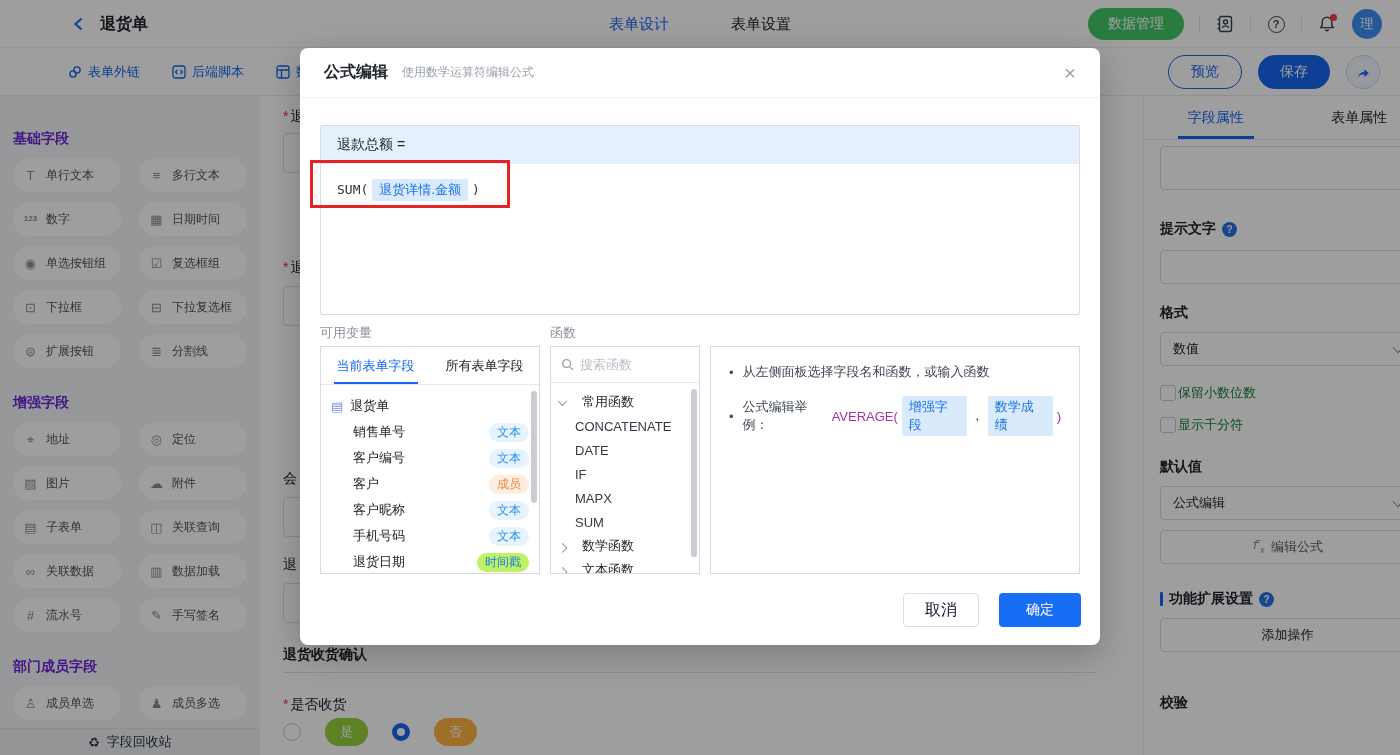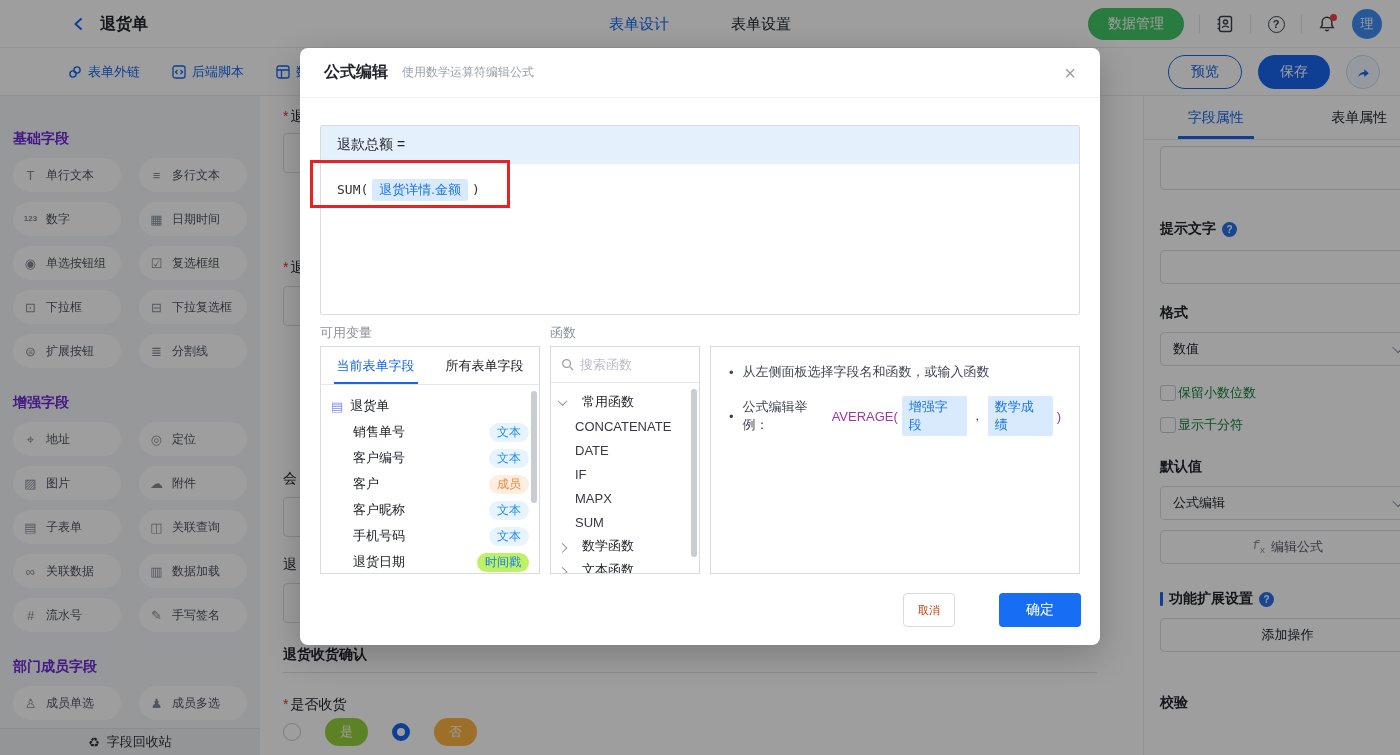--- a/index.html
+++ b/index.html
@@ -107,21 +107,21 @@
 .fn-group{height:24px;display:flex;align-items:center;gap:16px;padding-left:8px;font-size:13px;color:#20242b;cursor:pointer}
 .t-chev{width:7px;height:7px;border-right:1.2px solid #8a919b;border-bottom:1.2px solid #8a919b;flex:none}
 .t-chev.open{transform:rotate(45deg) translate(-1px,-1px)}
 .t-chev.closed{transform:rotate(-45deg) translate(-1px,1px)}
 .fn-item{height:24px;display:flex;align-items:center;padding-left:24px;font-size:13px;color:#333a43;cursor:pointer}
 .fn-scroll{position:absolute;right:2px;top:42px;width:6px;height:168px;border-radius:3px;background:#c9ccd2}
 .help-box{position:absolute;left:410px;top:298px;width:370px;height:228px;border:1px solid #d8dce1;padding:16px 18px;font-size:13px;color:#3f4654}
 .h-line{display:flex;align-items:center;margin-bottom:15px}
 .h-line::before{content:"•";margin-right:9px;color:#3f4654}
 .h-purple{color:#a132a8}
-.m-cancel{position:absolute;left:603px;top:545px;width:52px;height:34px;border:1px solid #d8dce1;border-radius:4px;background:#fff;font-size:11px;color:#c2410c;cursor:pointer}
+.m-cancel{position:absolute;left:603px;top:545px;width:76px;height:34px;border:1px solid #d8dce1;border-radius:4px;background:#fff;font-size:16px;color:#0f172a;cursor:pointer}
 .m-ok{position:absolute;left:699px;top:545px;width:82px;height:34px;border:none;border-radius:4px;background:#176ef5;color:#fff;font-size:14px;cursor:pointer}
 svg{display:block}
 </style>
 </head>
 <body>
 
 <div class="topbar">
   <div class="tb-left">
     <span class="back-ic">
       <svg width="18" height="18" viewBox="0 0 18 18">

